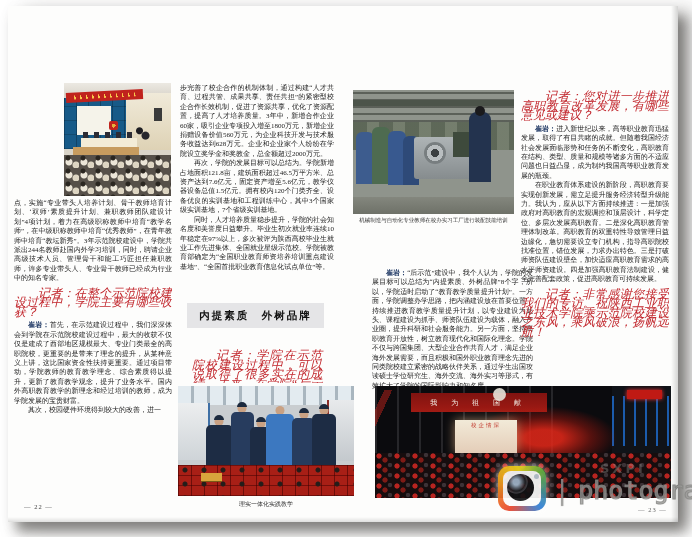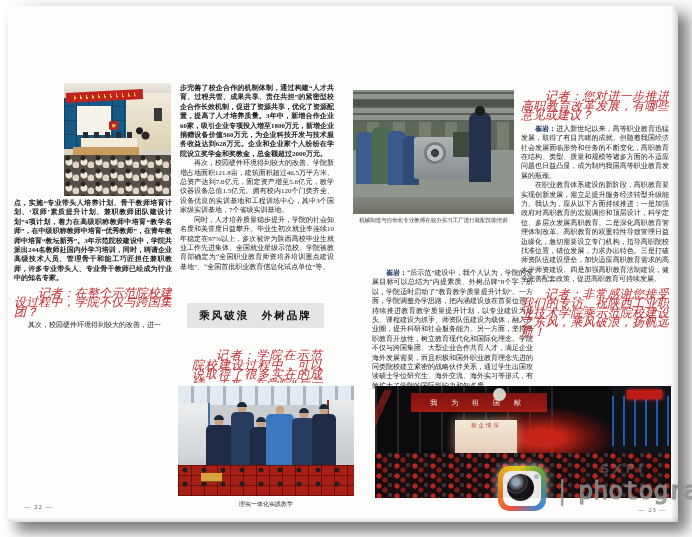--- a/index.html
+++ b/index.html
@@ -7,21 +7,21 @@
          font-family:"Liberation Serif",serif;}
   .spread{position:absolute;left:8px;top:6px;width:670px;height:516px;background:#fdfdfc;
           box-shadow:8px 10px 12px rgba(55,52,50,.55),16px 4px 20px rgba(95,92,88,.3);}
   .spread::after{content:"";position:absolute;right:0;top:0;bottom:0;width:7px;
           background:linear-gradient(to right,rgba(0,0,0,0),rgba(0,0,0,.16));}
   .spread::before{content:"";position:absolute;left:0;right:0;bottom:0;height:5px;
           background:linear-gradient(to bottom,rgba(0,0,0,0),rgba(0,0,0,.12));}
 
   .abs{position:absolute;}
   .body{font-size:7px;line-height:9.4px;color:#222;text-align:justify;text-indent:2em;margin:0;}
-  .cont{text-indent:0;font-weight:bold;}
+  .cont{text-indent:0;}
   .spk{font-weight:bold;color:#1f3864;}
   .red{font-size:12px;line-height:9.6px;color:#c2272d;font-style:italic;font-weight:normal;
        text-align:justify;text-indent:2em;margin:5px 0 4px;}
   .caption{font-family:"Liberation Sans",sans-serif;color:#333;text-align:center;margin:0;}
   .col{overflow:hidden;}
   .pagenum{font-size:6.5px;color:#444;letter-spacing:1px;}
 
   .hbox{background:#e5e5e7;text-align:center;font-family:"Liberation Sans",sans-serif;
         font-weight:bold;font-size:10.5px;line-height:25px;color:#111;letter-spacing:2px;}
 
@@ -160,33 +160,34 @@
         <div class="abs p1-speaker"></div>
         <div class="abs p1-panel"></div>
         <div class="abs p1-table"></div>
         <div class="abs p1-stagefront"></div>
         <div class="abs p1-stand"></div>
         <div class="abs p1-aud"></div>
       </figure>
 
       <div class="abs col" style="left:6px;top:193px;width:158px;height:302px;">
         <p class="body cont">点，实施“专业带头人培养计划、骨干教师培育计划、‘双师’素质提升计划、兼职教师团队建设计划”4项计划，着力在高级职称教师中培育“教学名师”，在中级职称教师中培育“优秀教师”，在青年教师中培育“教坛新秀”。3年示范院校建设中，学院共派出244名教师赴国内外学习培训，同时，聘请企业高级技术人员、管理骨干和能工巧匠担任兼职教师，许多专业带头人、专业骨干教师已经成为行业中的知名专家。</p>
-        <p class="red">记者：在整个示范院校建设过程中，学院不仅与跨国集团？</p>
+        <p class="red">记者：在整个示范院校建设过程中，学院主要有哪些收获？</p>
+        <p class="body"><b class="spk">崔岩：</b><span>首先，在示范建设过程中，我们深深体会到学院在示范院校建设过程中，最大的收获不仅仅是建成了西部地区规模最大、专业门类最全的高职院校，更重要的是带来了理念的提升，从某种意义上讲，这比国家资金性扶持更重要。通过项目带动，学院教师的教育教学理念、综合素质得以提升，更新了教育教学观念，提升了业务水平。国内外高职教育教学的新理念和经过培训的教师，成为学院发展的宝贵财富。</span></p>
         <p class="body">其次，校园硬件环境得到较大的改善，进一</p>
       </div>
 
       <div class="abs pagenum" style="left:16px;top:497px;">— 22 —</div>
 
       <div class="abs col" style="left:172px;top:78px;width:154px;height:218px;">
         <p class="body cont">步完善了校企合作的机制体制，通过构建“人才共育、过程共管、成果共享、责任共担”的紧密型校企合作长效机制，促进了资源共享，优化了资源配置，提高了人才培养质量。3年中，新增合作企业60家，吸引企业专项投入增至1800万元，新增企业捐赠设备价值560万元，为企业科技开发与技术服务收益达到628万元。企业和企业家个人纷纷在学院设立奖学金和奖教金，总金额超过2000万元。</p>
-        <p class="body">再次，校园硬件环境得到较大的改善。学院新增占地面积121.8亩，建筑面积超过46.5万平方米、总资产达到7.6亿元，固定资产增至5.6亿元，教学仪器设备总值1.5亿元。拥有校内120个门类齐全、设备优良的实训基地和工程训练中心，其中3个国家级实训基地，7个省级实训基地。</p>
+        <p class="body">再次，学院的发展目标可以总结为。学院新增占地面积121.8亩，建筑面积超过46.5万平方米、总资产达到7.6亿元，固定资产增至5.6亿元，教学仪器设备总值1.5亿元。拥有校内120个门类齐全、设备优良的实训基地和工程训练中心，其中3个国家级实训基地，7个省级实训基地。</p>
         <p class="body">同时，人才培养质量稳步提升，学院的社会知名度和美誉度日益攀升。毕业生初次就业率连续10年稳定在97%以上，多次被评为陕西高校毕业生就业工作先进集体、全国就业星级示范校。学院被教育部确定为“全国职业教育师资培养培训重点建设基地”、“全国首批职业教育信息化试点单位”等。</p>
       </div>
 
-      <div class="abs hbox" style="left:179px;top:297px;width:137px;height:25px;">乘风破浪　外树品牌</div>
+      <div class="abs hbox" style="left:179px;top:297px;width:137px;height:25px;">内提素质　外树品牌</div>
 
       <div class="abs col" style="left:172px;top:333px;width:154px;height:44px;">
         <p class="red" style="margin:12px;">记者：学院在示范院校建设过程中，可以说取得了很多实在的成绩。未来，在学院“后示范”建设的过程中，可以说机遇与挑战并存，能和我们谈一谈今后学院的发展目标吗？</p>
       </div>
 
       <figure class="abs photo photo2">
         <div class="abs p2-win"></div>
         <div class="abs p2-machL"></div>
         <div class="abs p2-machR"></div>
         <div class="person dk" style="left:16%;top:28%;width:15%;height:46%;">

